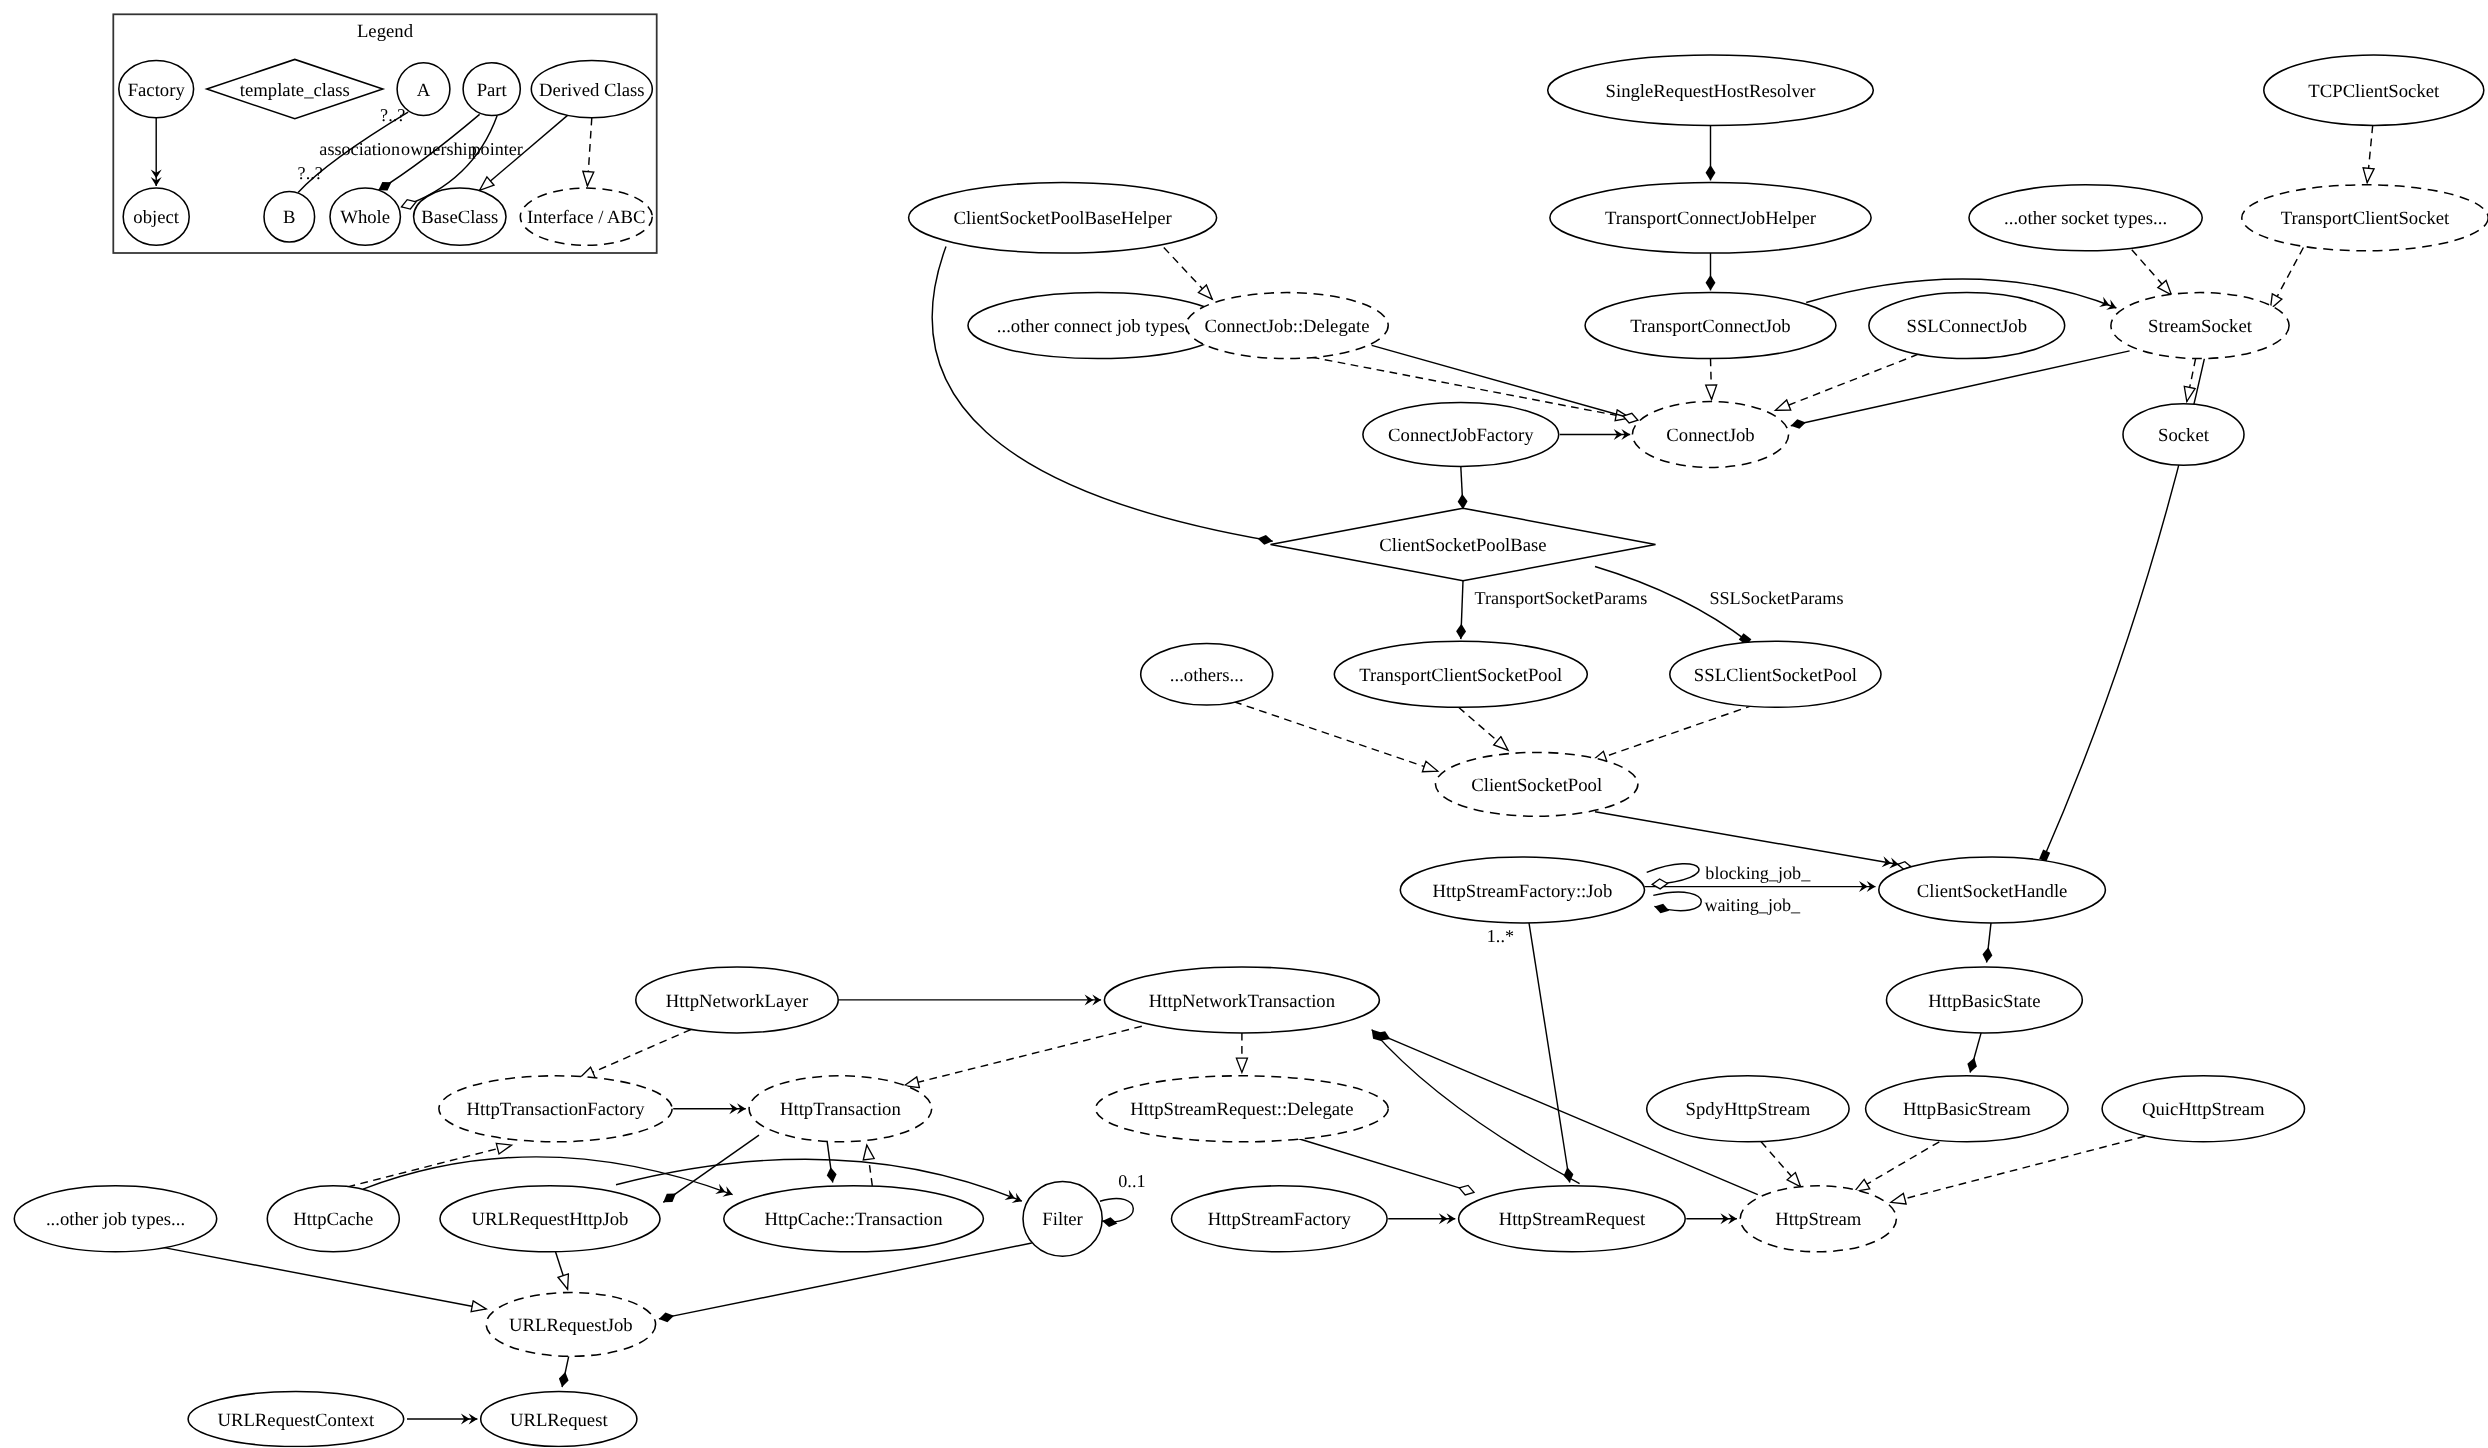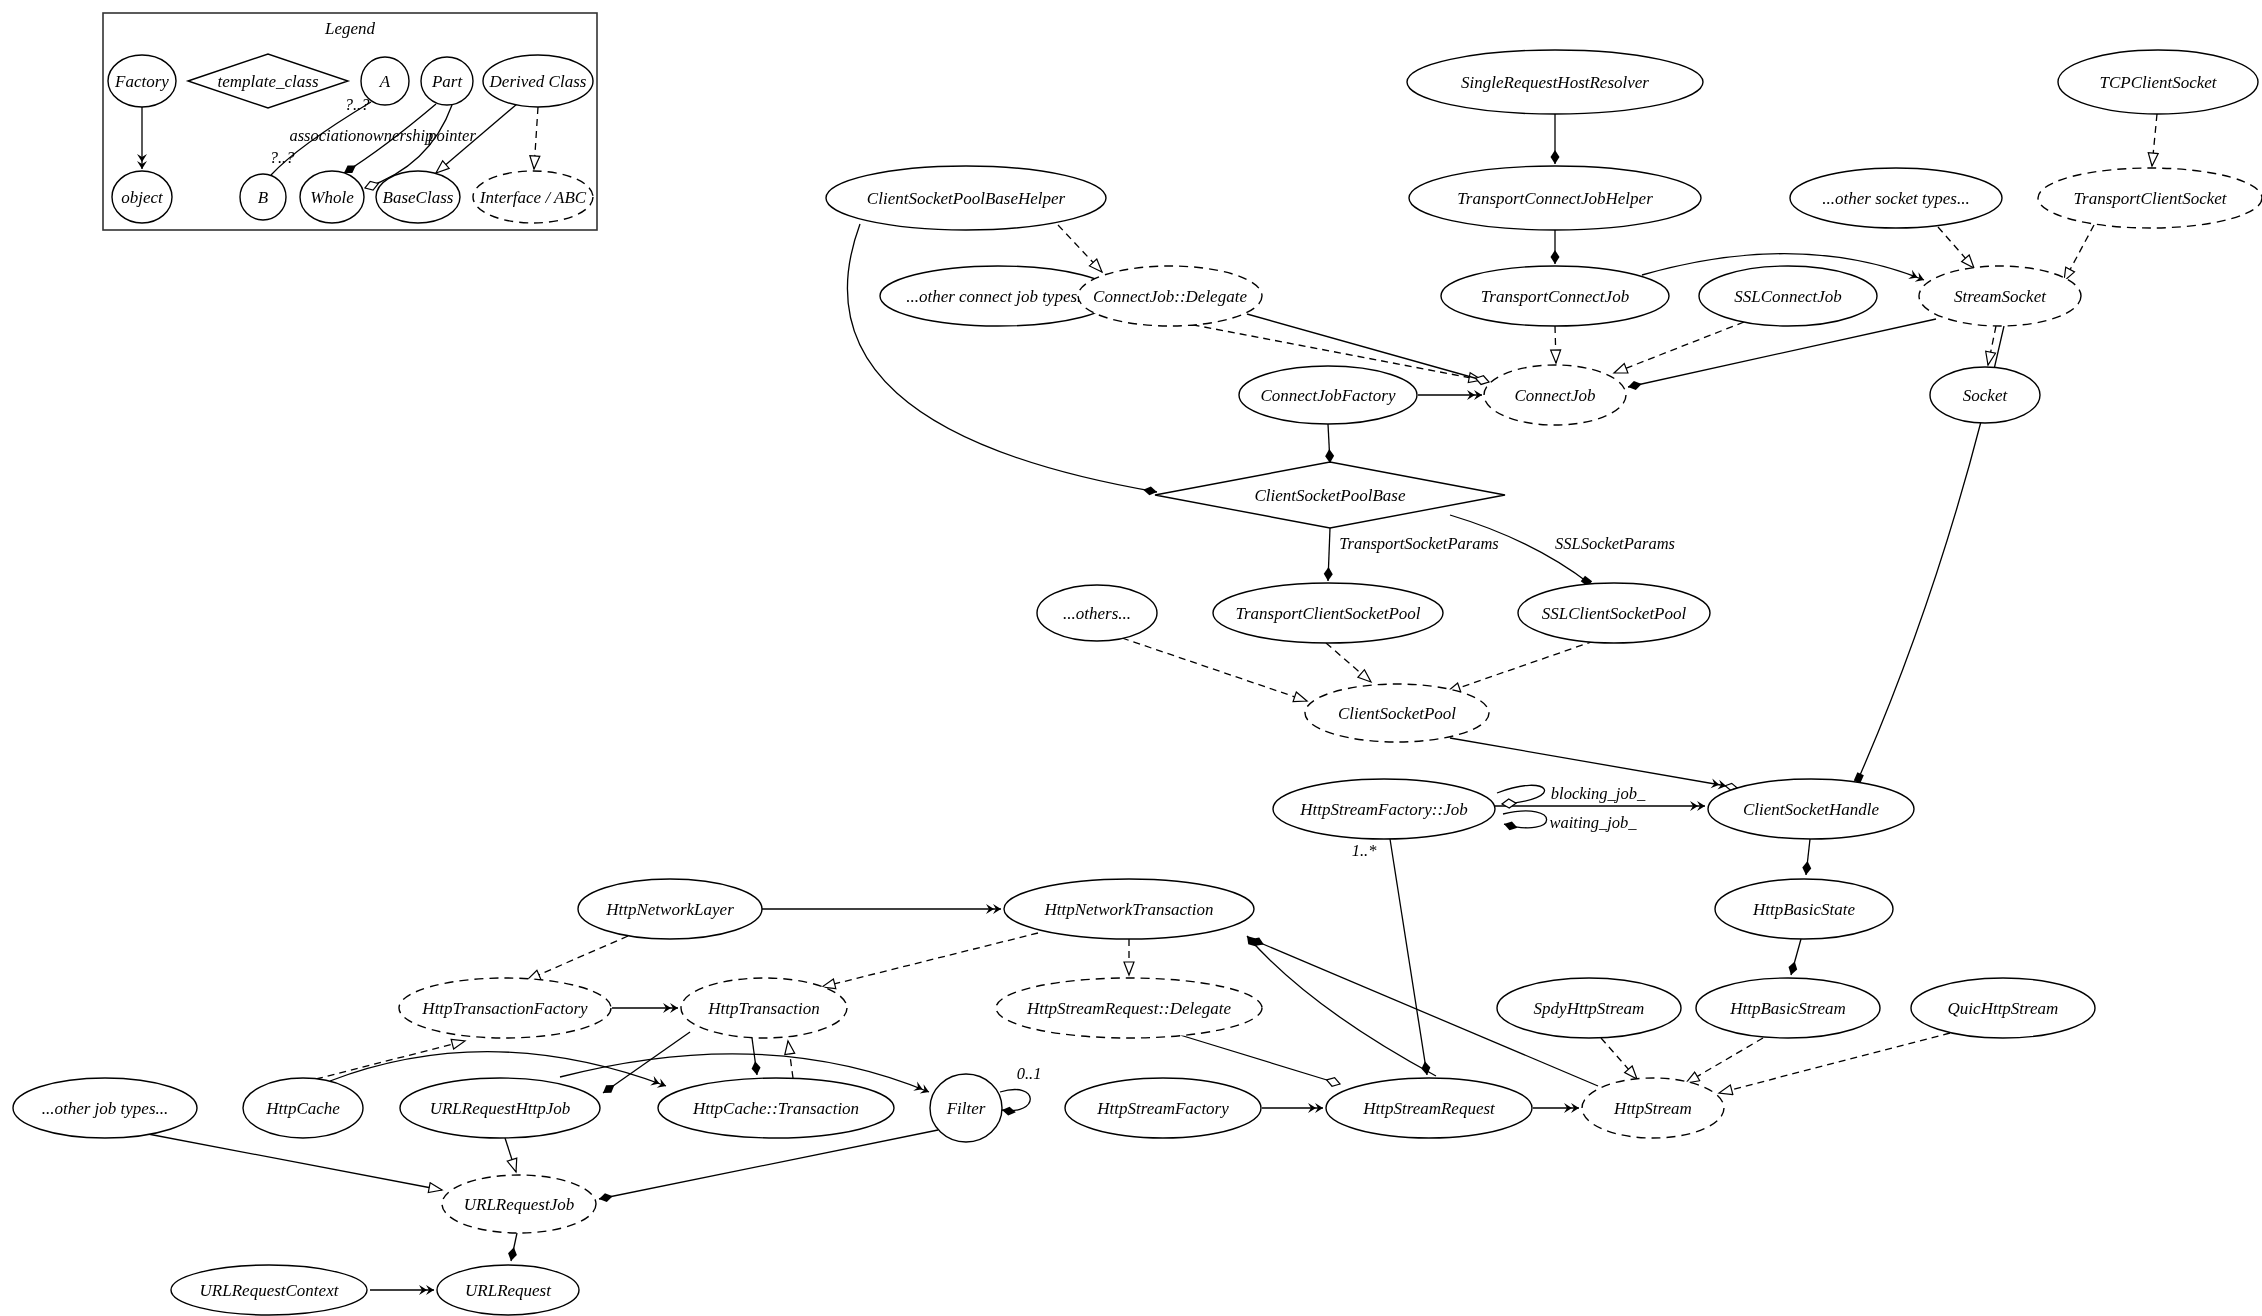--- a/index.html
+++ b/index.html
@@ -1,16 +1,16 @@
 <!DOCTYPE html>
 <html><head>
 <meta charset="utf-8">
 <style>
   html,body{margin:0;padding:0;background:#ffffff;}
-  #stage{width:2262px;height:1316px;position:relative;background:#fff;font-style:italic;}
+  #stage{width:2262px;height:1316px;position:relative;background:#fff;}
   svg{display:block;font-family:"Liberation Serif","DejaVu Serif",serif;}
   .edge{stroke:#000;fill:none;stroke-width:1.3px;}
   .edge.dashed{stroke-dasharray:7 5;}
   .node-shape{fill:#fff;stroke:#000;stroke-width:1.4px;}
   .node-shape.dashed{stroke-dasharray:9 6;}
   .node-label{font-size:17px;fill:#000;text-anchor:middle;}
   .edge-label{font-size:16.5px;fill:#000;text-anchor:middle;}
   .legend-box{fill:none;stroke:#333;stroke-width:1.6px;}
   .legend-title{font-size:17px;fill:#000;text-anchor:middle;}
 </style>

